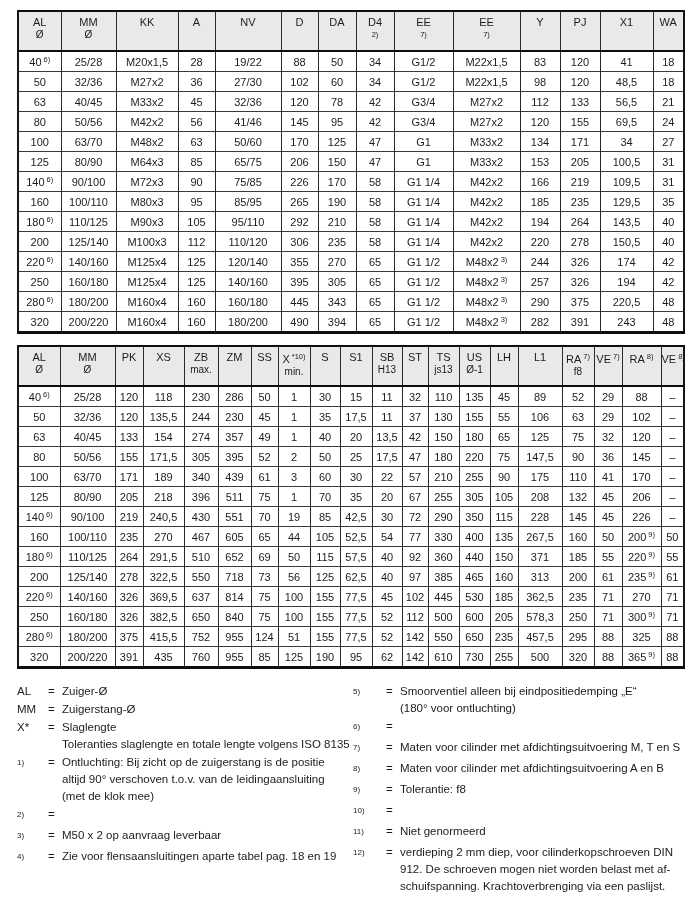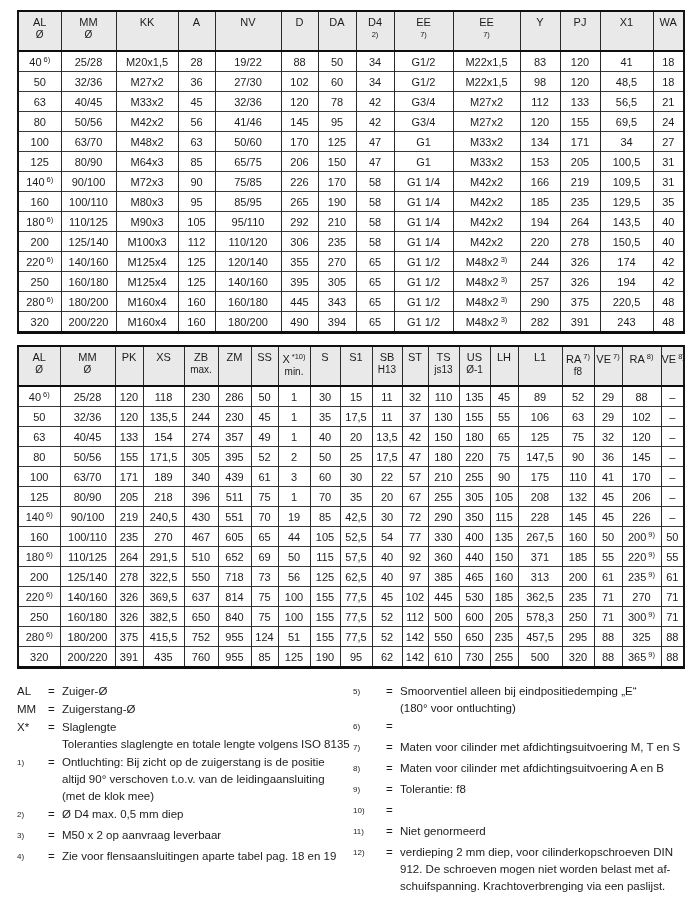--- a/index.html
+++ b/index.html
@@ -781,21 +781,20 @@
         <div class="fn-row">
           <span class="fn-term"><span class="fn-sup">1)</span></span>
           <span class="fn-eq">=</span>
           <div class="fn-text">Ontluchting: Bij zicht op de zuigerstang is de positie
 altijd 90° verschoven t.o.v. van de leidingaansluiting
 (met de klok mee)</div>
         </div>
         <div class="fn-row">
           <span class="fn-term"><span class="fn-sup">2)</span></span>
           <span class="fn-eq">=</span>
-          <div class="fn-text">Ø D4 max. 0,5 mm diep</div>
         </div>
         <div class="fn-row">
           <span class="fn-term"><span class="fn-sup">3)</span></span>
           <span class="fn-eq">=</span>
           <div class="fn-text">M50 x 2 op aanvraag leverbaar</div>
         </div>
         <div class="fn-row">
           <span class="fn-term"><span class="fn-sup">4)</span></span>
           <span class="fn-eq">=</span>
           <div class="fn-text">Zie voor flensaansluitingen aparte tabel pag. 18 en 19</div>

